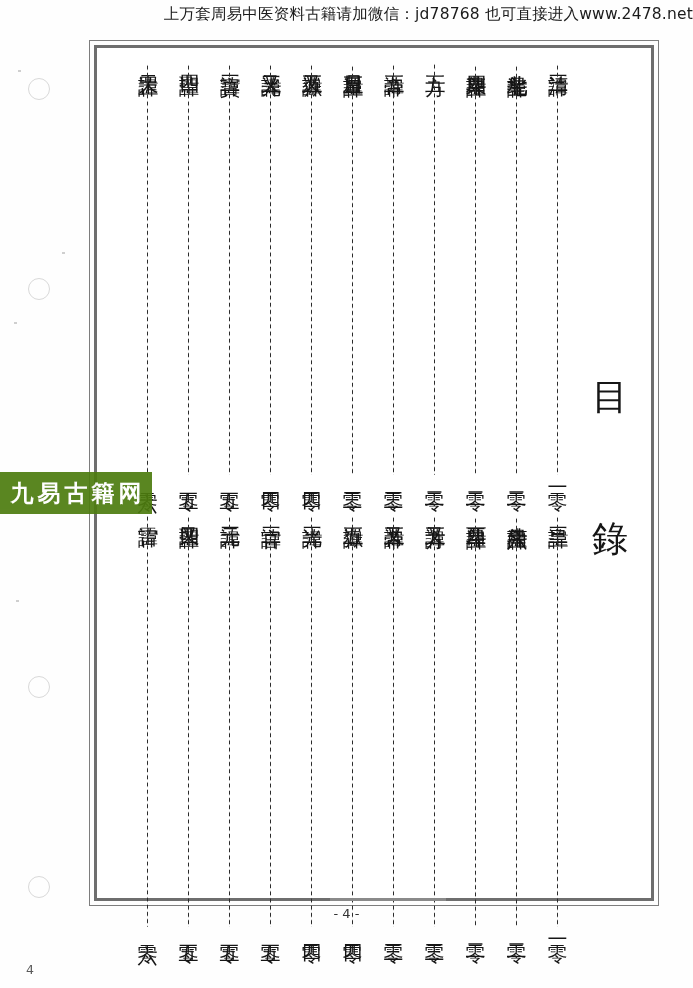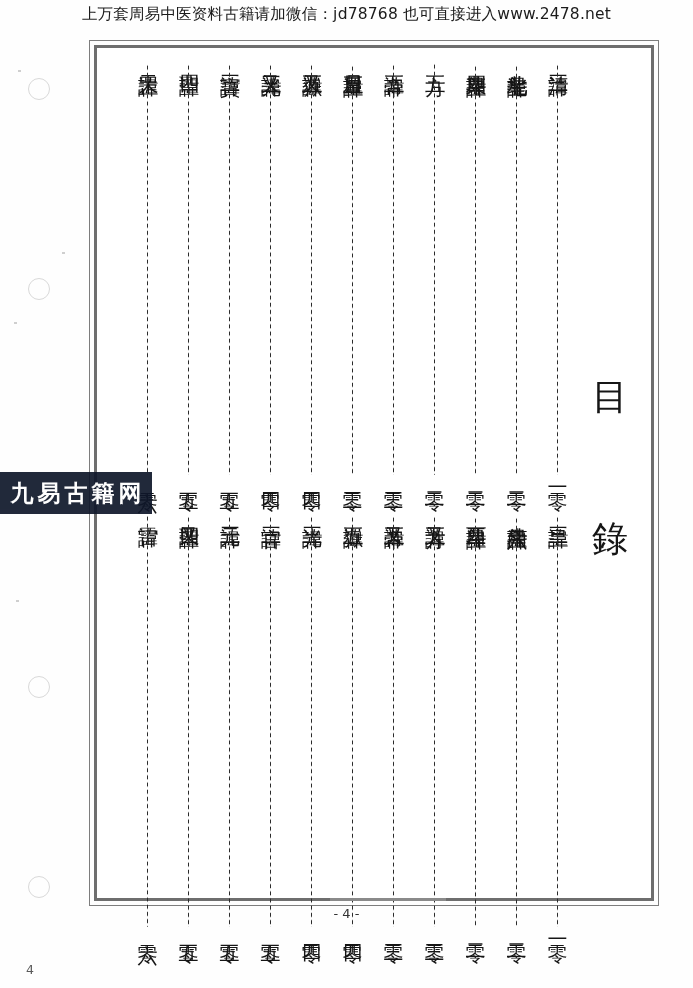--- a/index.html
+++ b/index.html
@@ -18,21 +18,21 @@
     background: #fefefe;
     overflow: hidden;
   }
 
   
   .top-watermark {
     position: absolute;
     top: 4px;
     left: 0;
     width: 693px;
-    text-align: center;
+    text-align: right;
     font-size: 15.5px;
     letter-spacing: 0.2px;
     color: #1b1b1b;
     white-space: nowrap;
     font-family: "DejaVu Sans", "Liberation Sans", sans-serif;
   }
 
   
   .hole {
     position: absolute;
@@ -165,21 +165,21 @@
     margin-bottom: 0px;
   }
 
   
   .site-watermark {
     position: absolute;
     left: 0px;
     top: 472px;
     width: 152px;
     height: 42px;
-    background: #0f172a;
+    background: #4d7c0f;
     display: flex;
     align-items: center;
     justify-content: center;
     opacity: 0.92;
   }
   .site-watermark .wm-text {
     font-size: 23px;
     letter-spacing: 4px;
     color: #ffffff;
     font-weight: bold;

